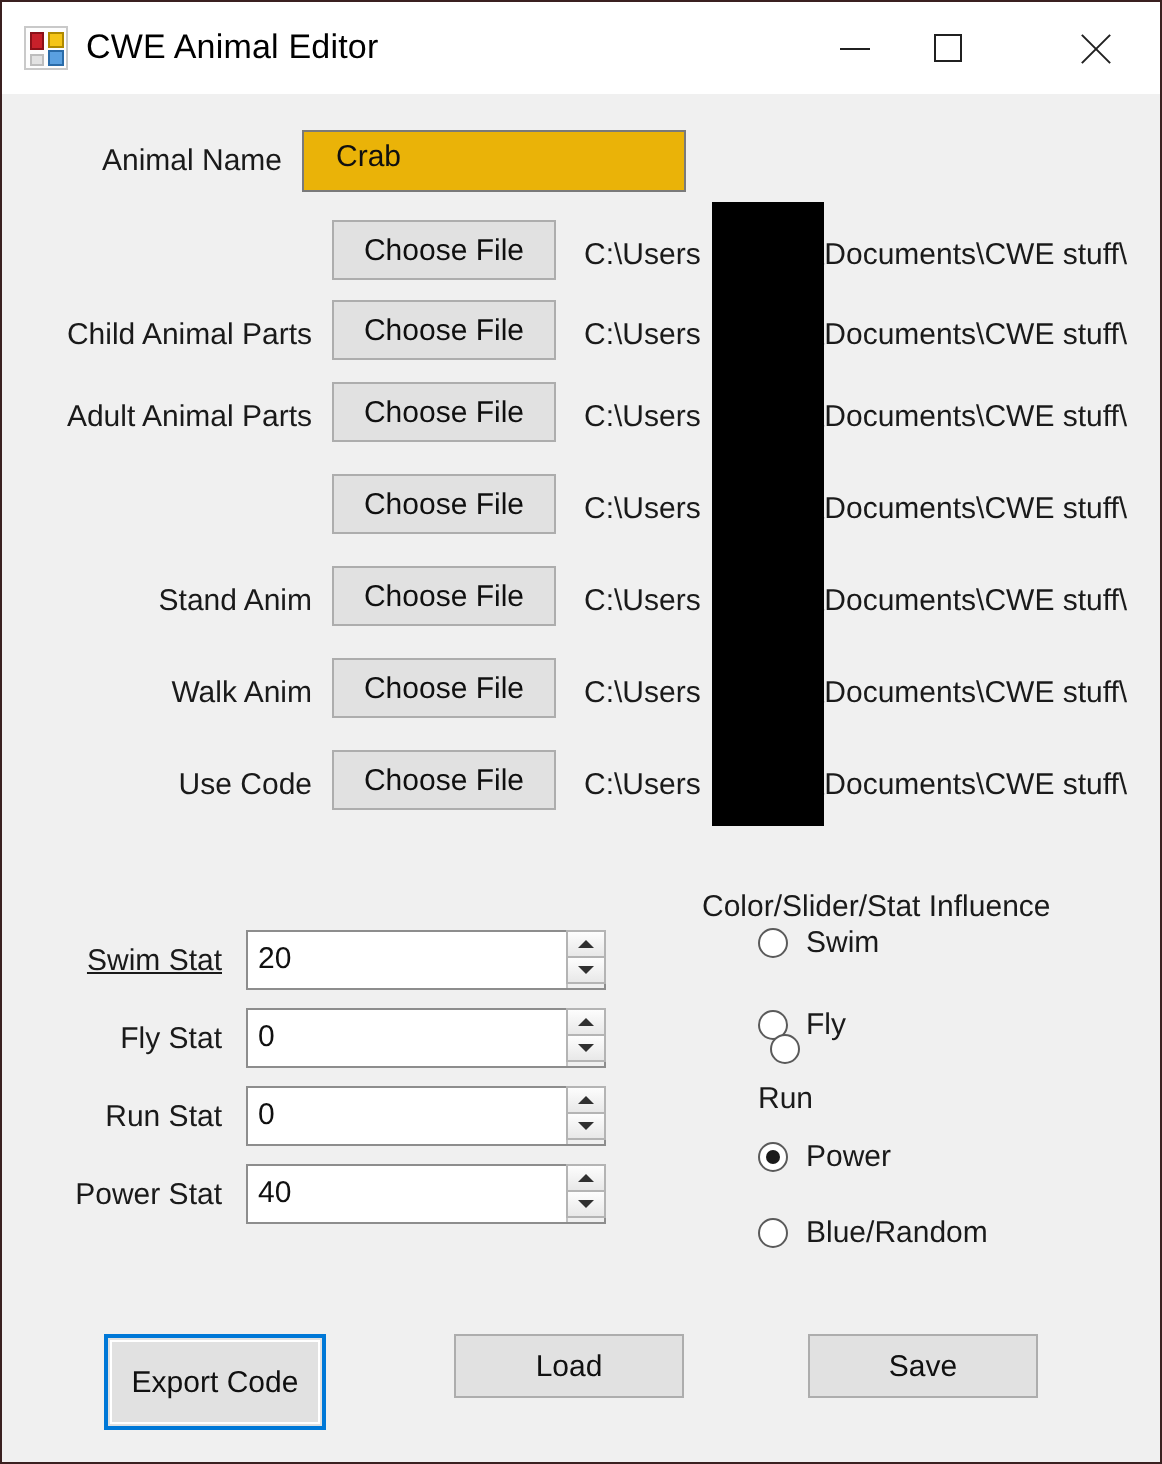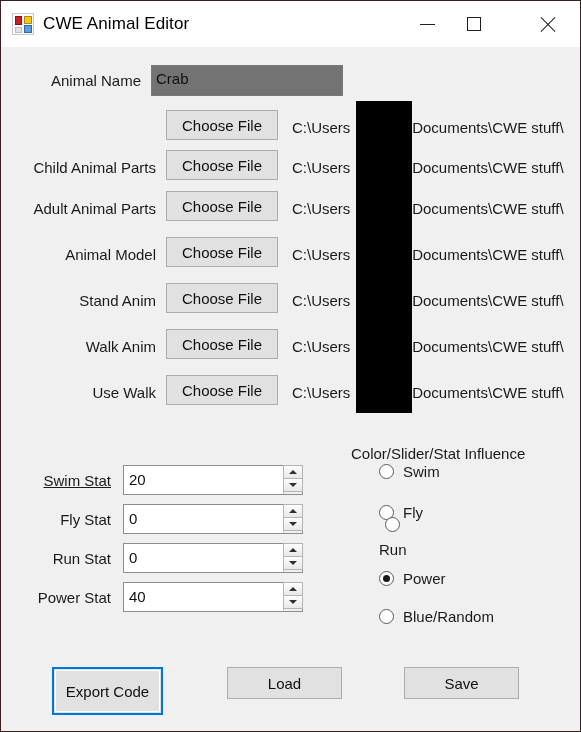--- a/index.html
+++ b/index.html
@@ -132,25 +132,25 @@
     font-size: 15px;
     color: #1a1a1a;
     text-align: right;
     white-space: nowrap;
     line-height: 18px;
   }
 
   .txtbox {
     position: absolute;
     box-sizing: border-box;
-    background: #737373;
+    background: #eab308;
     border: 1px solid #7a7a7a;
     font-size: 15px;
     color: #101010;
-    padding: 3px 4px 0 4px;
+    padding: 3px 4px 0 16px;
     line-height: 20px;
     white-space: nowrap;
     overflow: hidden;
   }
 
   .btn {
     position: absolute;
     box-sizing: border-box;
     background: #e1e1e1;
     border: 1px solid #adadad;
@@ -322,36 +322,35 @@
     <div class="row-label" style="left:0px; top:112px; width:155px;">Child Animal Parts</div>
     <div class="btn" style="left:165px; top:103px; width:112px; height:30px;">Choose File</div>
     <div class="path-text" style="left:291px; top:112px;">C:\Users</div>
     <div class="path-text" style="left:407px; top:112px;">\Documents\CWE stuff\</div>
 
     <div class="row-label" style="left:0px; top:153px; width:155px;">Adult Animal Parts</div>
     <div class="btn" style="left:165px; top:144px; width:112px; height:30px;">Choose File</div>
     <div class="path-text" style="left:291px; top:153px;">C:\Users</div>
     <div class="path-text" style="left:407px; top:153px;">\Documents\CWE stuff\</div>
 
-    <div class="row-label" style="left:0px; top:199px; width:155px;">Animal Model</div>
     <div class="btn" style="left:165px; top:190px; width:112px; height:30px;">Choose File</div>
     <div class="path-text" style="left:291px; top:199px;">C:\Users</div>
     <div class="path-text" style="left:407px; top:199px;">\Documents\CWE stuff\</div>
 
     <div class="row-label" style="left:0px; top:245px; width:155px;">Stand Anim</div>
     <div class="btn" style="left:165px; top:236px; width:112px; height:30px;">Choose File</div>
     <div class="path-text" style="left:291px; top:245px;">C:\Users</div>
     <div class="path-text" style="left:407px; top:245px;">\Documents\CWE stuff\</div>
 
     <div class="row-label" style="left:0px; top:291px; width:155px;">Walk Anim</div>
     <div class="btn" style="left:165px; top:282px; width:112px; height:30px;">Choose File</div>
     <div class="path-text" style="left:291px; top:291px;">C:\Users</div>
     <div class="path-text" style="left:407px; top:291px;">\Documents\CWE stuff\</div>
 
-    <div class="row-label" style="left:0px; top:337px; width:155px;">Use Walk</div>
+    <div class="row-label" style="left:0px; top:337px; width:155px;">Use Code</div>
     <div class="btn" style="left:165px; top:328px; width:112px; height:30px;">Choose File</div>
     <div class="path-text" style="left:291px; top:337px;">C:\Users</div>
     <div class="path-text" style="left:407px; top:337px;">\Documents\CWE stuff\</div>
 
     <div id="redaction-box"></div>
 
     <div class="row-label" style="left:0px; top:425px; width:110px;text-decoration:underline;">Swim Stat</div>
     <div class="updown" style="left:122px; top:418px;">
       <span class="val">20</span>
       <span class="spin">

